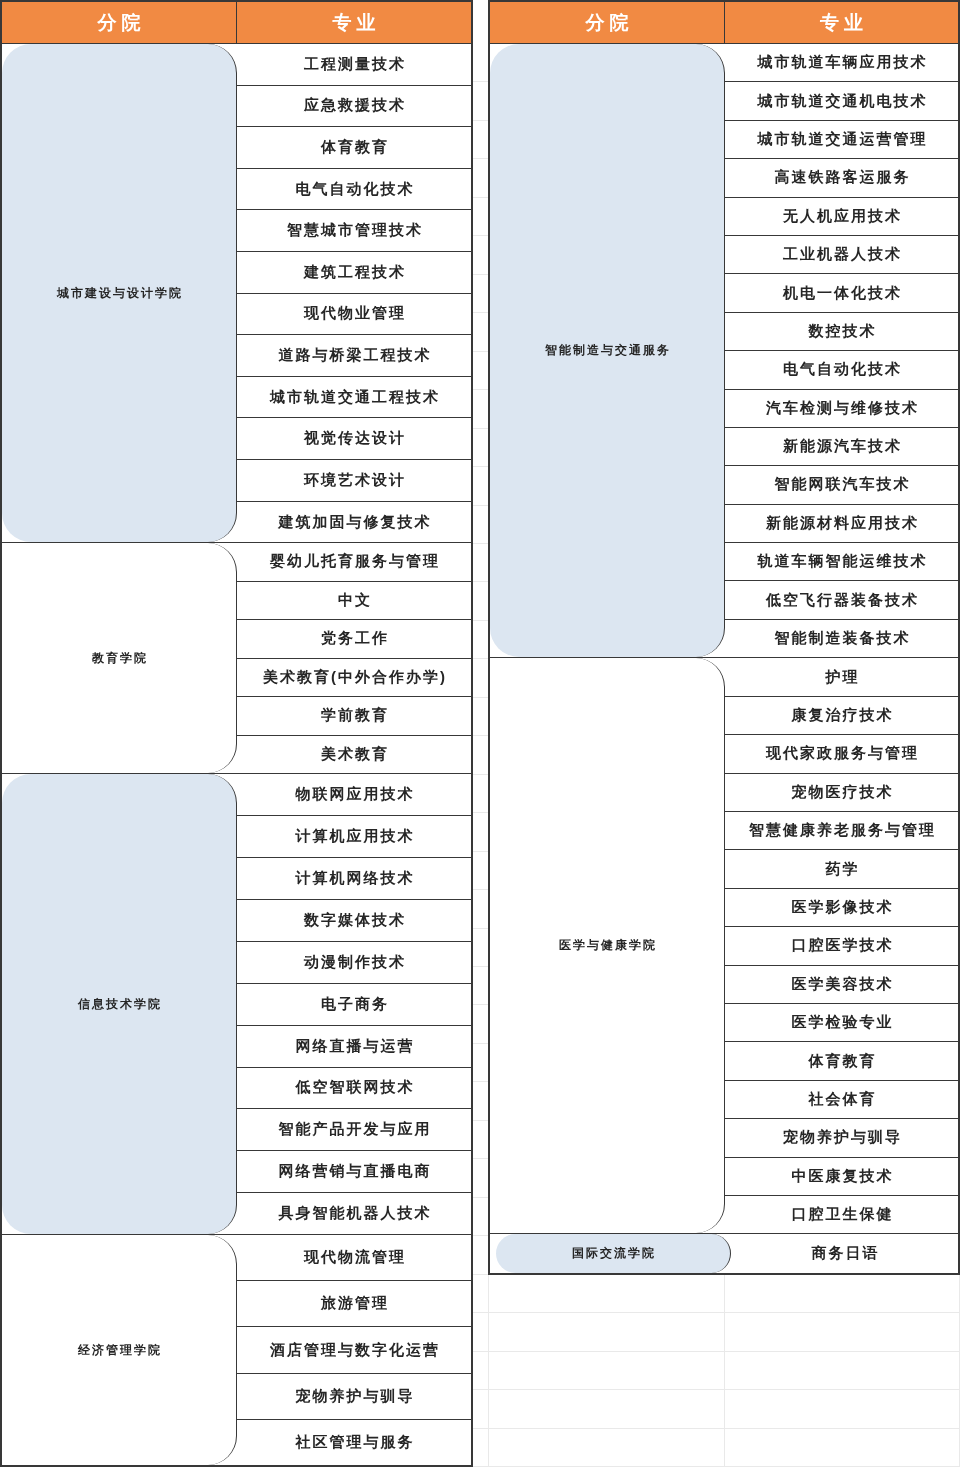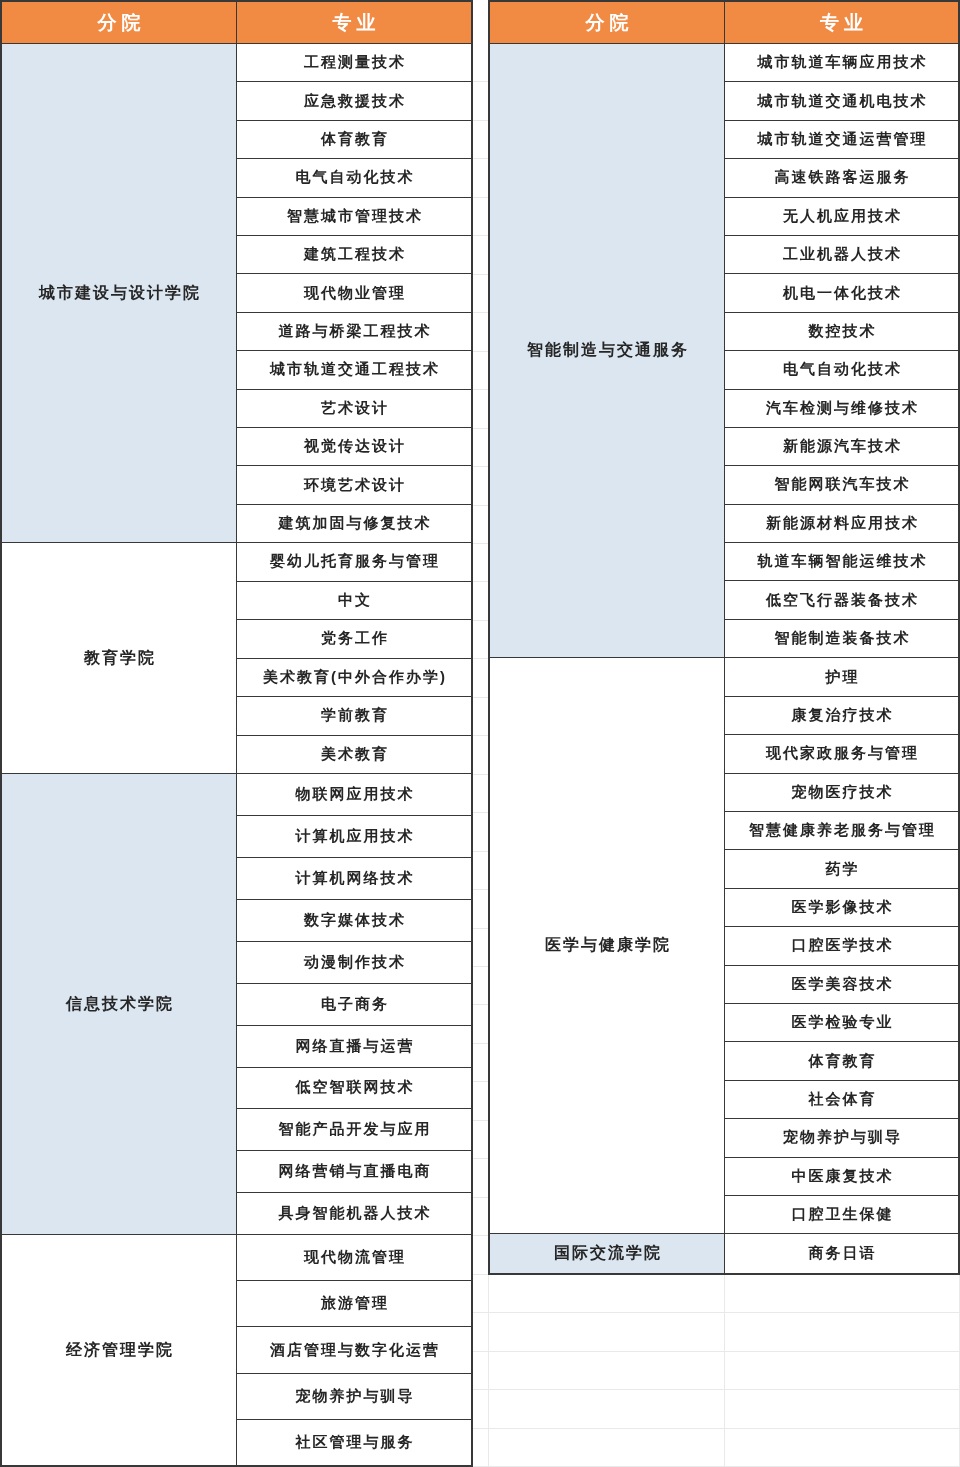--- a/index.html
+++ b/index.html
@@ -33,22 +33,23 @@
   }
   .hdr-cell.college{width:235px;border-right:1px solid var(--border-dark,#383838);box-sizing:border-box;}
   .hdr-cell.major{flex:1;}
   .tbl-body{flex:1 1 auto;display:flex;flex-direction:column;}
   .group-row{display:flex;min-height:0;}
   .group-row + .group-row{border-top:1px solid var(--border-dark,#383838);}
   .college-cell{
     width:235px;box-sizing:border-box;flex:0 0 235px;
     border-right:1px solid var(--border-dark,#383838);
     display:flex;align-items:center;justify-content:center;
-    text-align:center;font-size:16px;letter-spacing:2px;text-indent:2px;
-    background:var(--cell-bg,#fff);
+    text-align:center;font-size:12px;letter-spacing:2px;text-indent:2px;
+    background:var(--cell-bg,#fff);
+    border-radius:29px;
   }
   .college-cell.shaded{background:var(--group-shaded-bg,#DCE6F1);}
   .majors{flex:1 1 auto;display:flex;flex-direction:column;min-width:0;}
   .major-cell{
     flex:1 1 0;box-sizing:border-box;
     display:flex;align-items:center;justify-content:center;
     text-align:center;font-size:15px;letter-spacing:2px;text-indent:2px;
     border-bottom:1px solid var(--border-dark,#383838);
     background:var(--cell-bg,#fff);
   }
@@ -87,21 +88,20 @@
           <div class="majors">
             <div class="major-cell">工程测量技术</div>
             <div class="major-cell">应急救援技术</div>
             <div class="major-cell">体育教育</div>
             <div class="major-cell">电气自动化技术</div>
             <div class="major-cell">智慧城市管理技术</div>
             <div class="major-cell">建筑工程技术</div>
             <div class="major-cell">现代物业管理</div>
             <div class="major-cell">道路与桥梁工程技术</div>
             <div class="major-cell">城市轨道交通工程技术</div>
-            <div class="major-cell">艺术设计</div>
             <div class="major-cell">视觉传达设计</div>
             <div class="major-cell">环境艺术设计</div>
             <div class="major-cell">建筑加固与修复技术</div>
           </div>
         </div>
         <div class="group-row" style="flex: 6 1 0px;">
           <div class="college-cell">教育学院</div>
           <div class="majors">
             <div class="major-cell">婴幼儿托育服务与管理</div>
             <div class="major-cell">中文</div>
@@ -180,21 +180,21 @@
             <div class="major-cell">口腔医学技术</div>
             <div class="major-cell">医学美容技术</div>
             <div class="major-cell">医学检验专业</div>
             <div class="major-cell">体育教育</div>
             <div class="major-cell">社会体育</div>
             <div class="major-cell">宠物养护与驯导</div>
             <div class="major-cell">中医康复技术</div>
             <div class="major-cell">口腔卫生保健</div>
           </div>
         </div>
-        <div class="group-row" style="flex: 1 1 0px;">
+        <div class="group-row" style="flex: 1 1 0px; padding-left: 6px;">
           <div class="college-cell shaded">国际交流学院</div>
           <div class="majors">
             <div class="major-cell">商务日语</div>
           </div>
         </div>
       </div>
   </div>
 
   <div class="gap-strip"></div>
 

